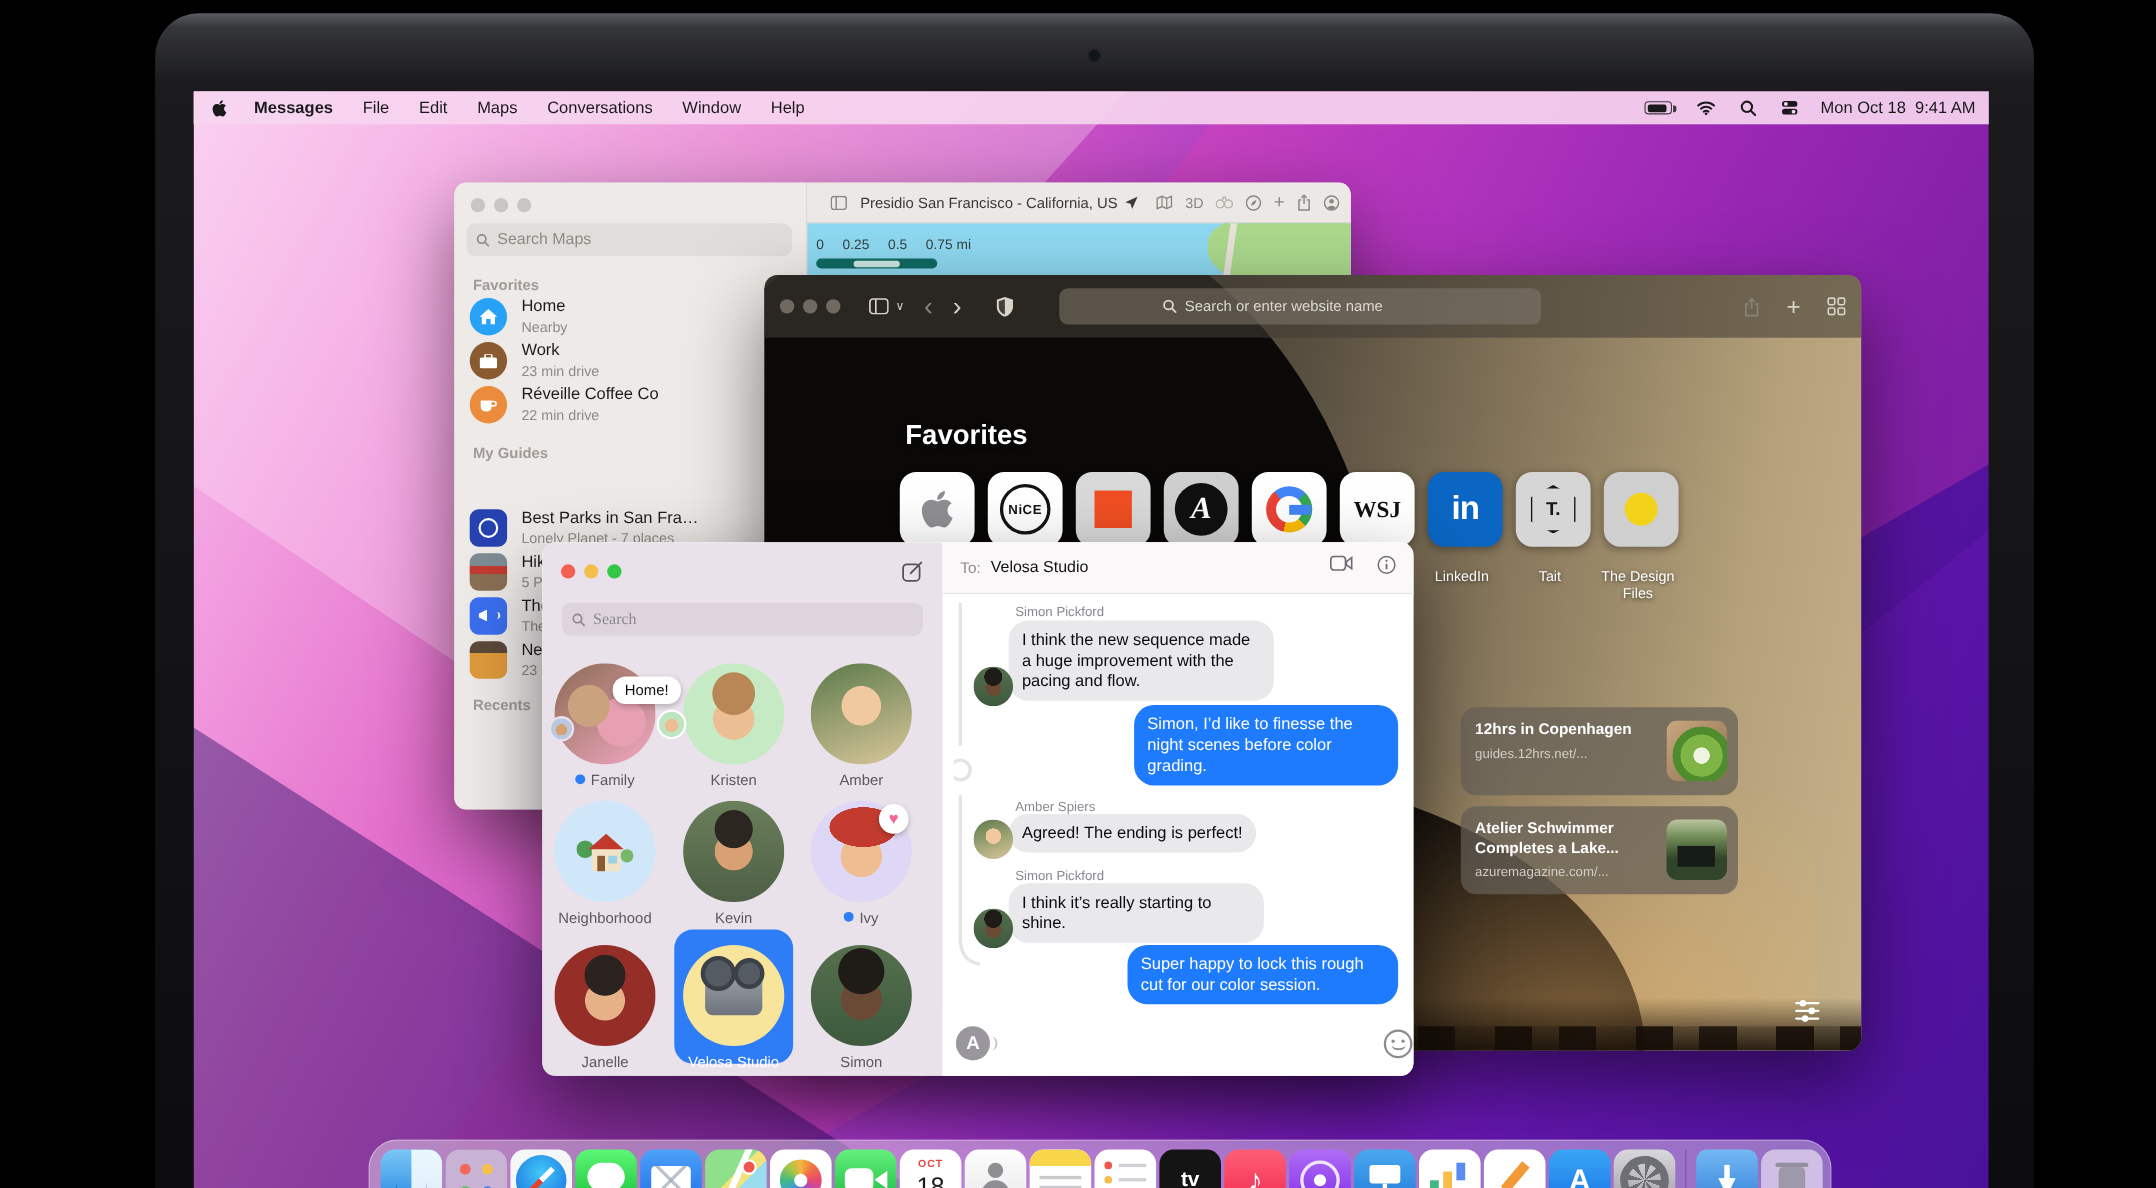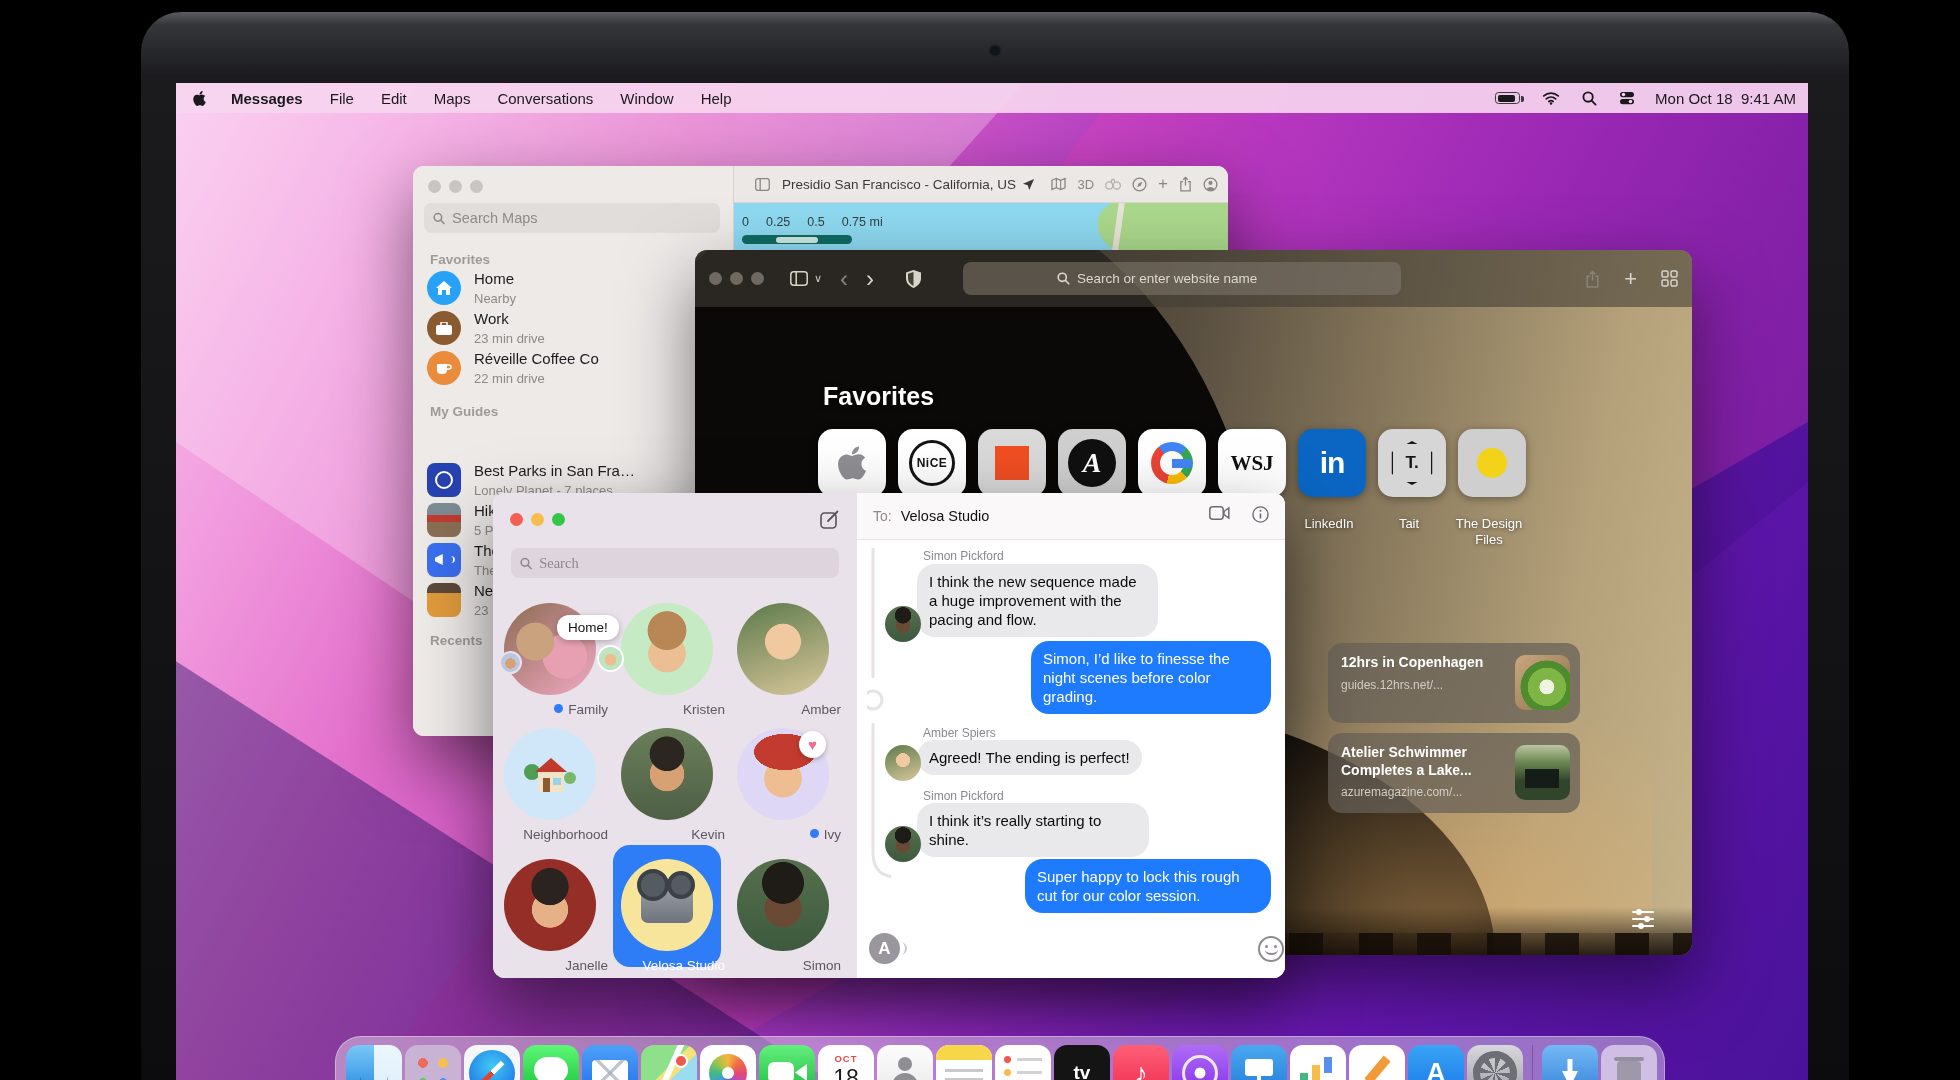--- a/index.html
+++ b/index.html
@@ -161,21 +161,21 @@
 
   
   .msgs{left:493px;top:493px;width:792px;height:485px;border-radius:12px;background:#fff;overflow:hidden}
   .msgs-left{position:absolute;left:0;top:0;width:364px;height:100%;background:#eae2ea}
   .compose{position:absolute;right:18px;top:17px;color:#55515b}
   .mfield2{position:absolute;left:18px;top:55px;width:328px;height:30px;border-radius:8px;
     background:#ddd4dd;display:flex;align-items:center;padding:0 9px;color:#8e8792}
   .mfield2 input{border:none;background:transparent;outline:none;font-size:14.5px;color:#3c3c3e;
     margin-left:7px;width:100%;font-family:Liberation Serif, serif}
   .mfield2 input::placeholder{color:#8e8792}
-  .cell{position:absolute;width:116px;text-align:right}
+  .cell{position:absolute;width:116px;text-align:center}
   .av{width:92px;height:92px;border-radius:50%;margin:0 auto;position:relative}
   .cell .nm{font-size:13.5px;color:#5c5860;margin-top:7px;white-space:nowrap}
   .dot{display:inline-block;width:9px;height:9px;border-radius:50%;background:#2e7cf6;
     margin-right:5px;vertical-align:1px}
   .sel{position:absolute;left:120px;top:352px;width:108px;height:122px;border-radius:17px;background:#2e7cf6}
   .cell.velosa .nm{color:#fff}
   .av-family{background:radial-gradient(circle at 34% 42%,#caa27e 0 23%,rgba(0,0,0,0) 24%),
     radial-gradient(circle at 66% 58%,#e7a0b2 0 27%,rgba(0,0,0,0) 28%),
     linear-gradient(140deg,#8c6b52,#f2a9c4)}
   .av-kristen{background:radial-gradient(circle at 50% 30%,#b98755 0 24%,rgba(0,0,0,0) 25%),

